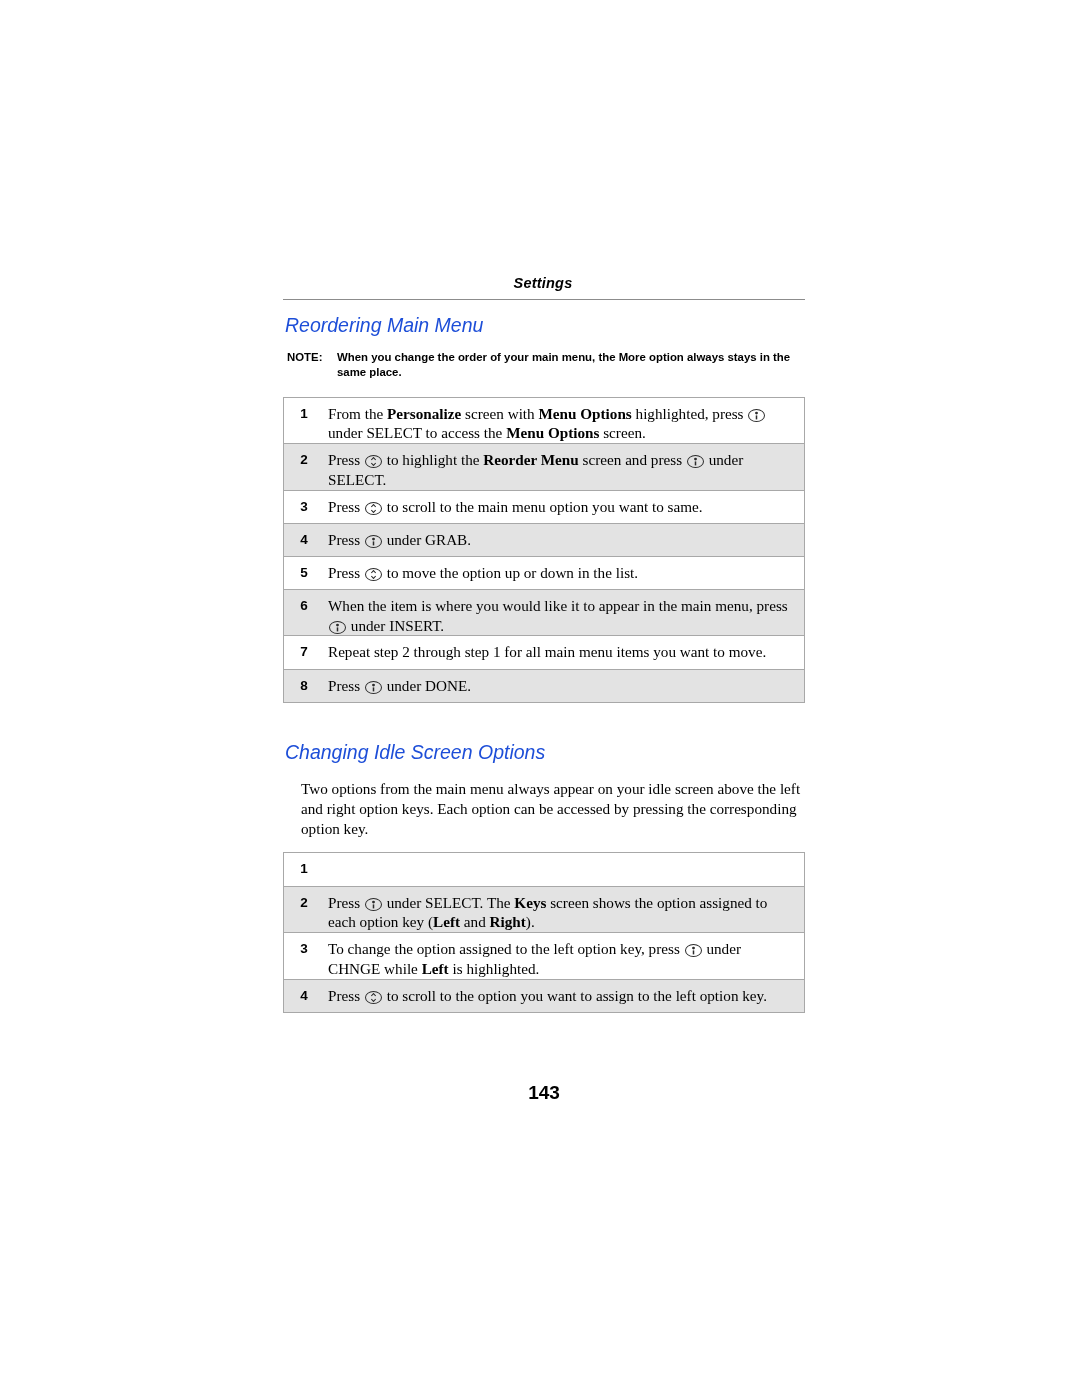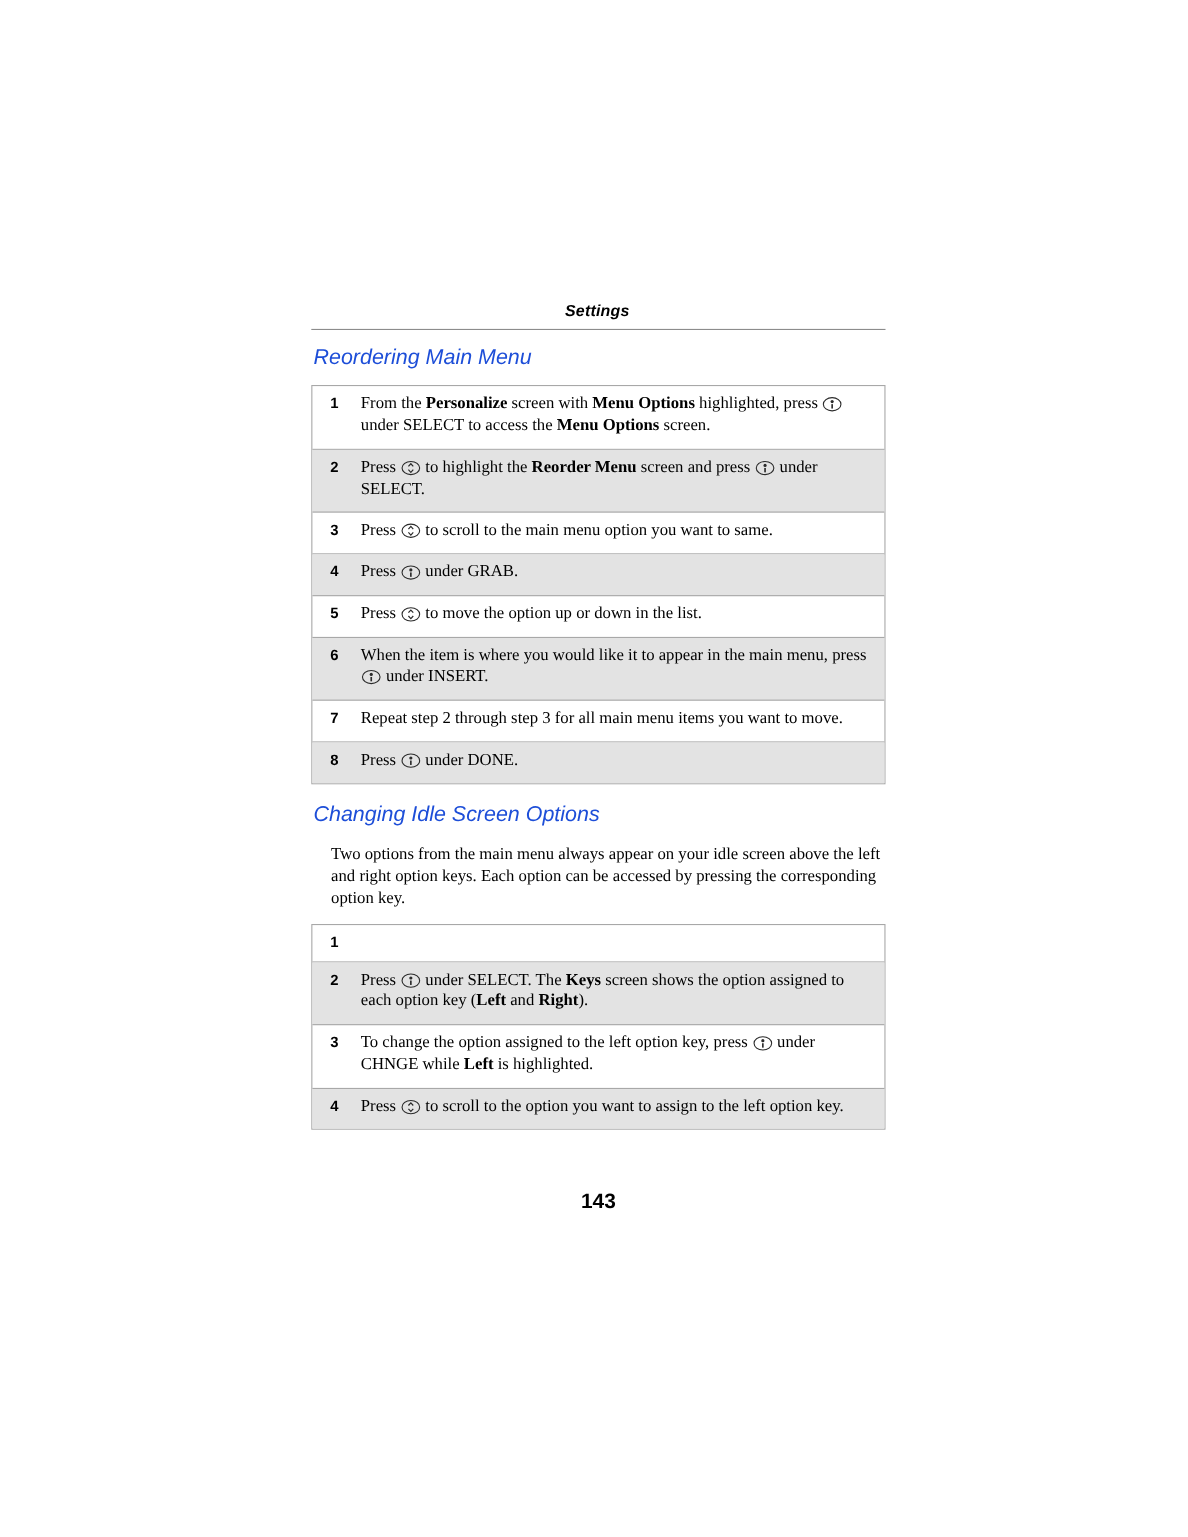--- a/index.html
+++ b/index.html
@@ -46,21 +46,21 @@
   .section-heading {
     font-family: "Liberation Sans", "DejaVu Sans", sans-serif;
     font-style: italic;
     font-weight: normal;
     font-size: 19.5px;
     line-height: 1.15;
     margin: 0 0 14px 2px;
     color: #1d4ed8;
   }
   .section-heading.second {
-    margin-top: 16px;
+    margin-top: 38px;
     margin-bottom: 16px;
   }
 
   
   .note {
     display: flex;
     font-family: "Liberation Sans", "DejaVu Sans", sans-serif;
     font-weight: bold;
     font-size: 11.4px;
     line-height: 1.32;
@@ -103,21 +103,21 @@
     font-size: 13.5px;
     line-height: 1.42;
     padding: 6px 0 7px 0;
     box-sizing: border-box;
   }
   .steps .txt {
     flex: 1 1 auto;
     font-family: "Liberation Serif", "DejaVu Serif", serif;
     font-size: 15.2px;
     line-height: 1.30;
-    padding: 6px 10px 11px 4px;
+    padding: 6px 10px 0 4px;
     box-sizing: border-box;
   }
   .steps .txt b { font-weight: bold; }
 
   
   .para {
     font-family: "Liberation Serif", "DejaVu Serif", serif;
     font-size: 15.2px;
     line-height: 1.30;
     margin: 0 0 14px 18px;
@@ -166,20 +166,24 @@
 </head>
 <body>
 
 <div class="page">
 
   <div class="running-head">Settings</div>
   <div class="head-rule"></div>
 
   <h2 class="section-heading">Reordering Main Menu</h2>
 
+  <div class="note">
+    <span class="note-label">NOTE:</span>
+    <span class="note-text">When you change the order of your main menu, the More option always stays in the same place.</span>
+  </div>
 
   <div class="steps">
 
     <div class="row">
       <div class="num">1</div>
       <div class="txt"><span>From the </span><b>Personalize</b><span> screen with </span><b>Menu Options</b><span> highlighted, press </span><span class="keyicon"><span class="oval"></span><svg viewBox="0 0 17 13">
               <circle cx="8.5" cy="4.1" r="1.45" fill="#2b2b2b"></circle>
               <rect x="7.75" y="6.4" width="1.5" height="4" fill="#2b2b2b"></rect>
             </svg></span><span> under SELECT to access the </span><b>Menu Options</b><span> screen.</span></div>
     </div>
@@ -222,21 +226,21 @@
     <div class="row shade">
       <div class="num">6</div>
       <div class="txt"><span>When the item is where you would like it to appear in the main menu, press </span><span class="keyicon"><span class="oval"></span><svg viewBox="0 0 17 13">
               <circle cx="8.5" cy="4.1" r="1.45" fill="#2b2b2b"></circle>
               <rect x="7.75" y="6.4" width="1.5" height="4" fill="#2b2b2b"></rect>
             </svg></span><span> under INSERT.</span></div>
     </div>
 
     <div class="row">
       <div class="num">7</div>
-      <div class="txt"><span>Repeat step 2 through step 3 for all main menu items you want to move.</span></div>
+      <div class="txt"><span>Repeat step 2 through step 1 for all main menu items you want to move.</span></div>
     </div>
 
     <div class="row shade">
       <div class="num">8</div>
       <div class="txt"><span>Press </span><span class="keyicon"><span class="oval"></span><svg viewBox="0 0 17 13">
               <circle cx="8.5" cy="4.1" r="1.45" fill="#2b2b2b"></circle>
               <rect x="7.75" y="6.4" width="1.5" height="4" fill="#2b2b2b"></rect>
             </svg></span><span> under DONE.</span></div>
     </div>
 

